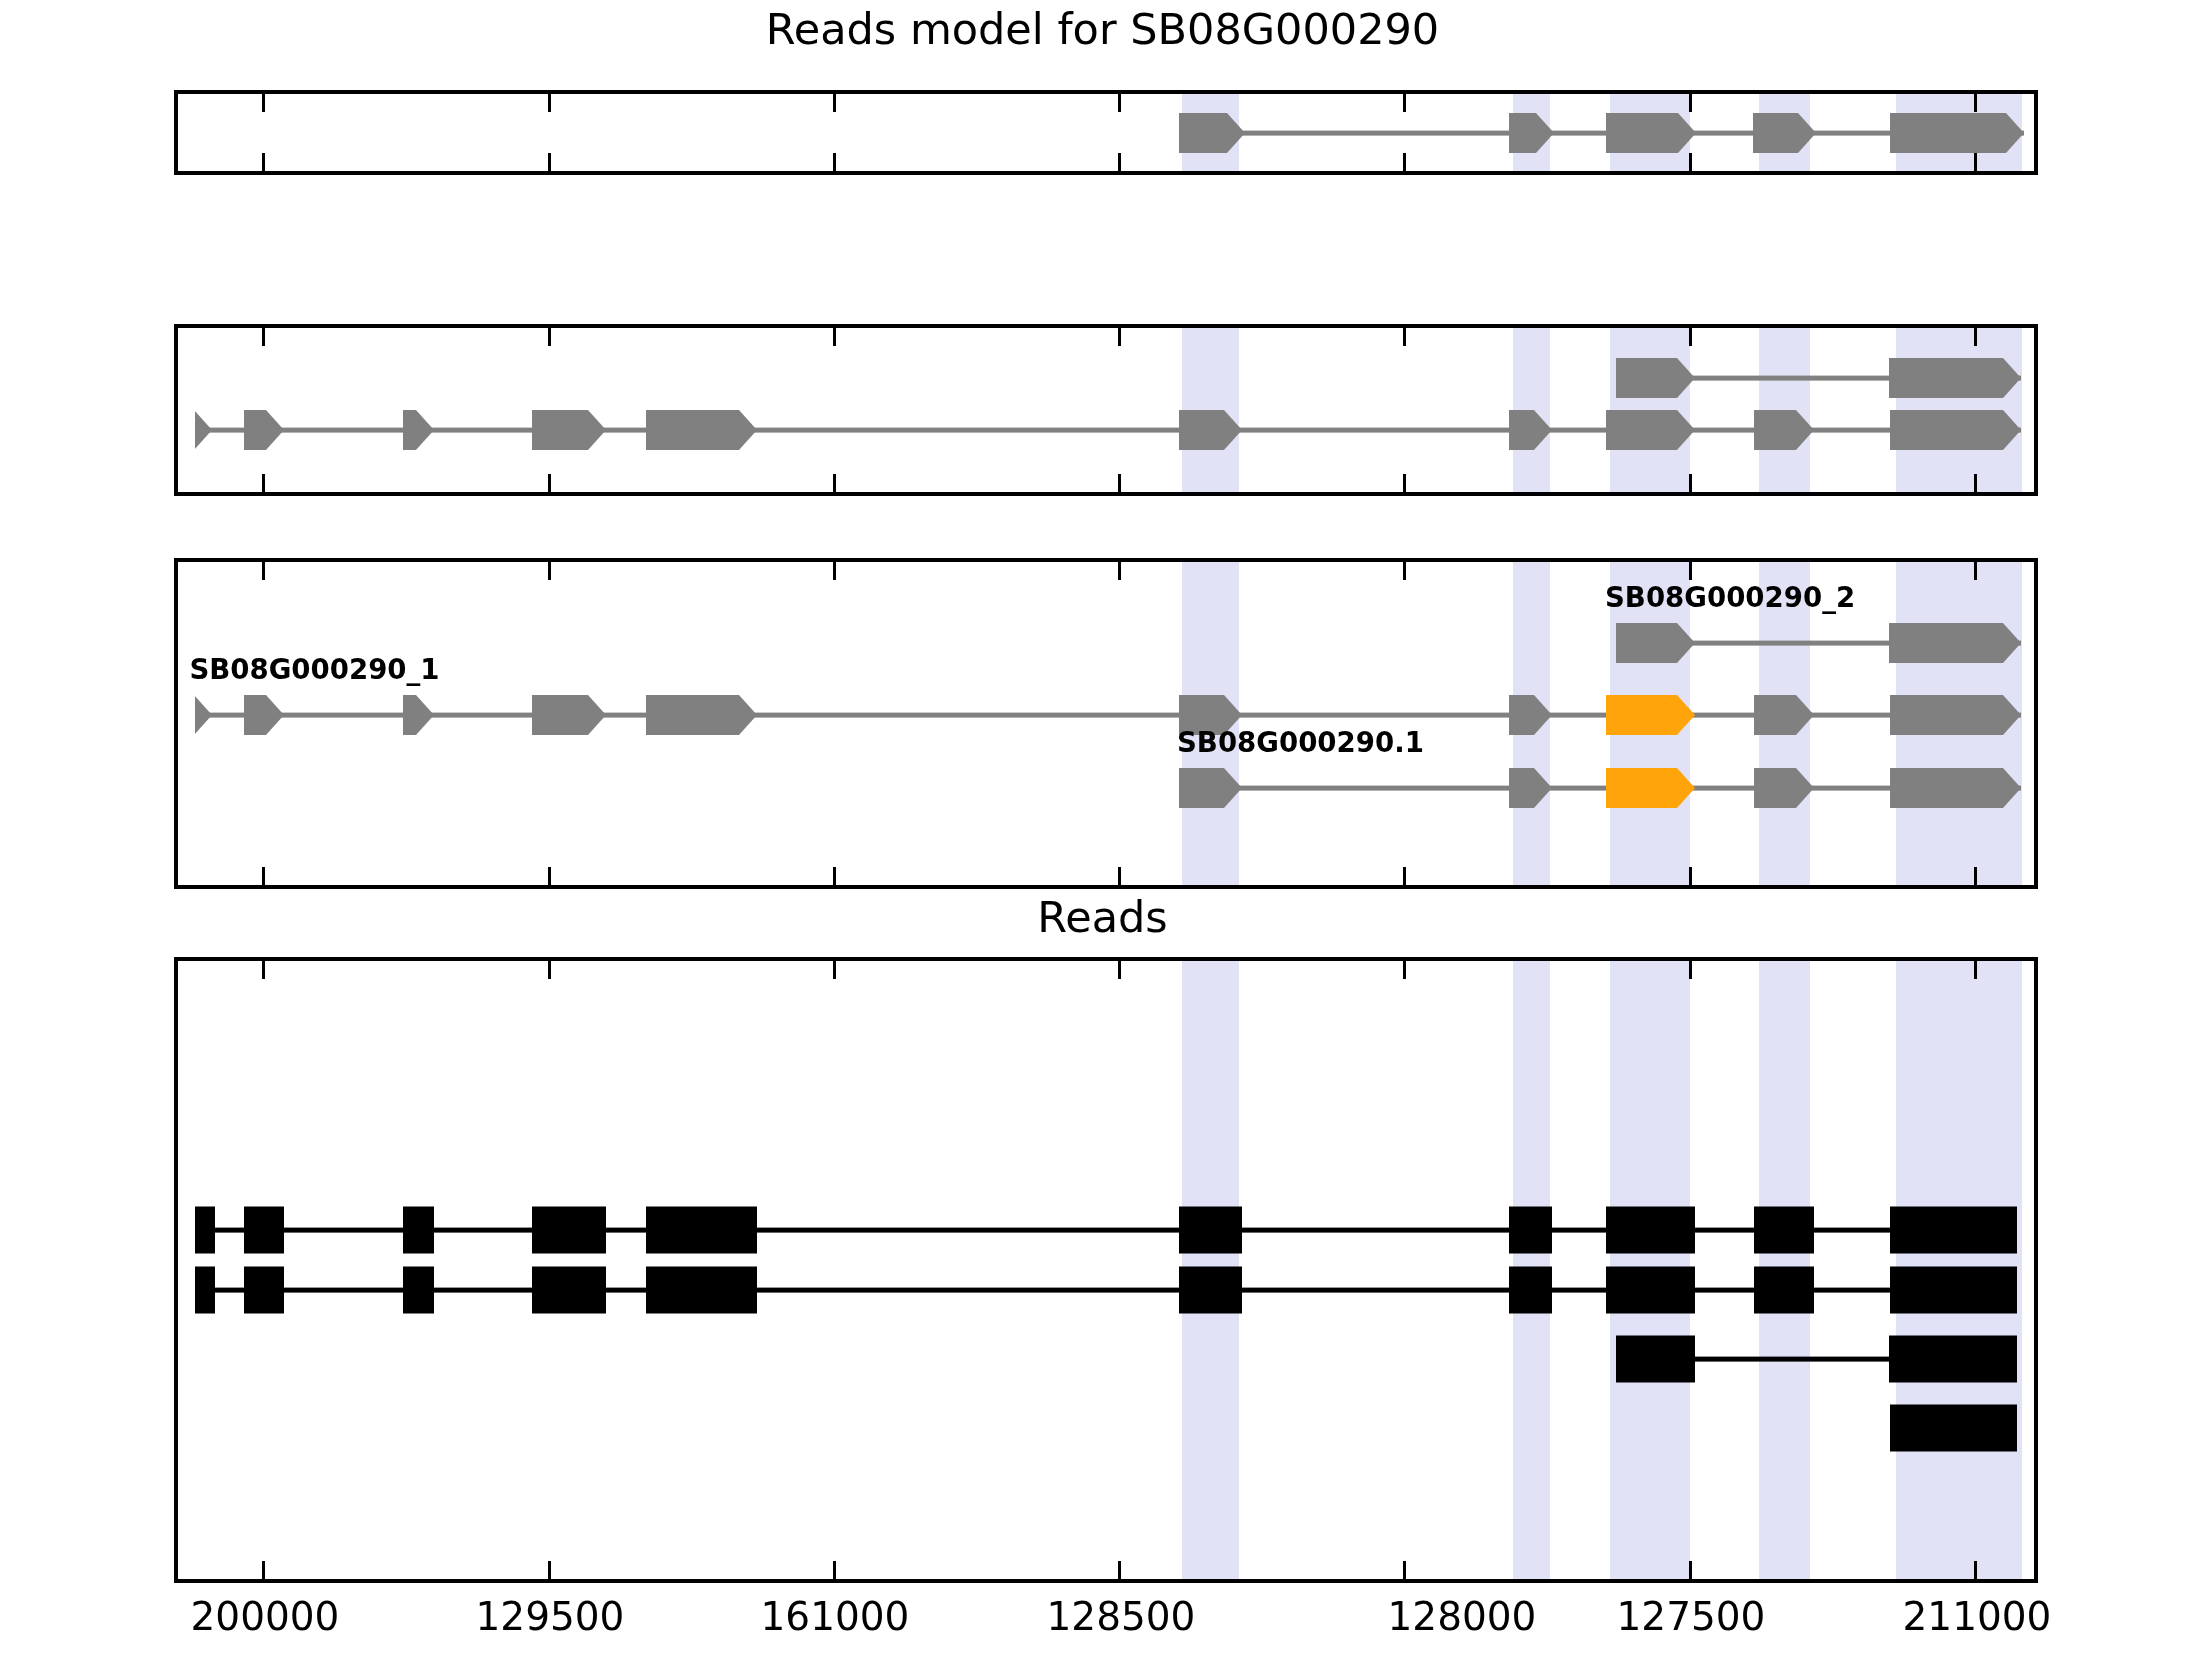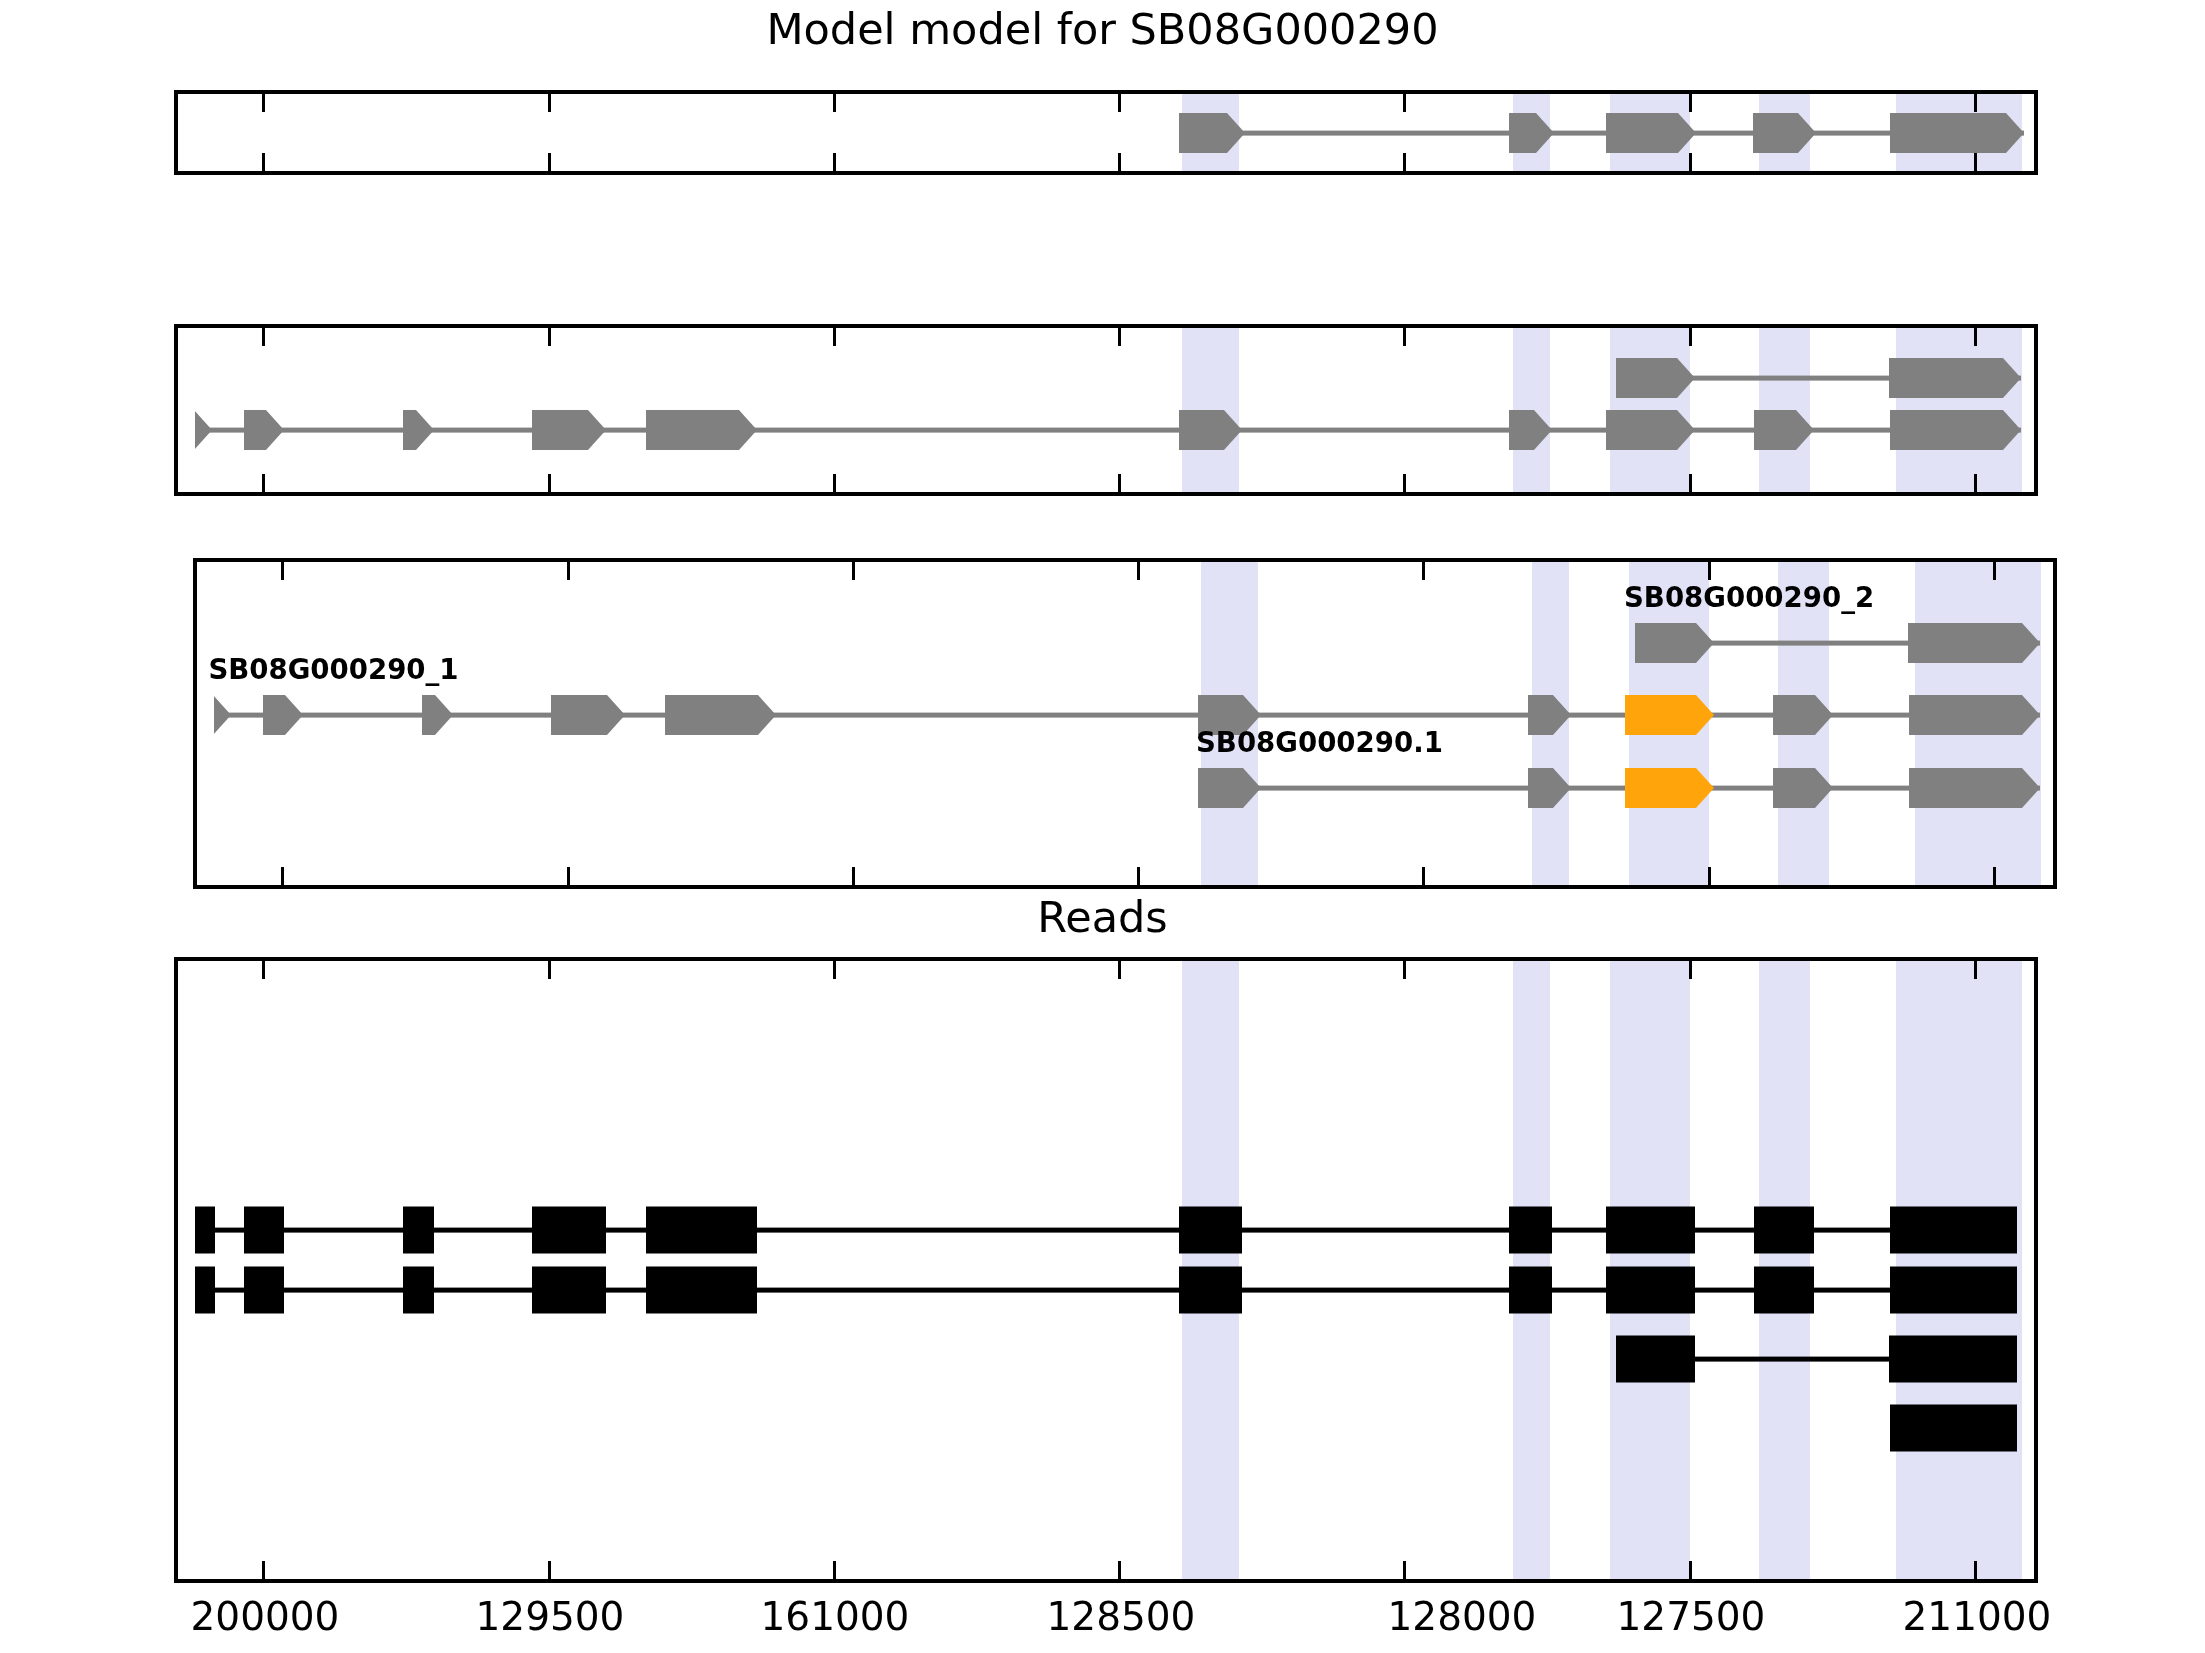--- a/index.html
+++ b/index.html
@@ -96,21 +96,21 @@
     transform: translateX(-50%);
     white-space: nowrap;
     line-height: 1;
   }
 </style>
 </head>
 <body>
 
 <div class="stage">
 
-  <div class="panel-title" style="top:8.3px;">Model model for SB08G000290</div>
+  <div class="panel-title" style="top:8.3px;">Reads model for SB08G000290</div>
 
 
 
   <div class="panel-title" style="top:896px;">Reads</div>
 
   <div class="panel" id="panel-gene_model" style="left:174px; top:90px; width:1864px; height:85px;">
     <div class="panel-inner">
         <div class="band" style="left: 1004px; width: 57px;"></div>
         <div class="band" style="left: 1335px; width: 37px;"></div>
         <div class="band" style="left: 1432px; width: 80px;"></div>
@@ -170,21 +170,21 @@
         <div class="exon arrow" style="left: 354px; width: 74px; height: 40px; top: 102px; background: rgb(128, 128, 128);"></div>
         <div class="exon arrow" style="left: 468px; width: 111px; height: 40px; top: 102px; background: rgb(128, 128, 128);"></div>
         <div class="exon arrow" style="left: 1001px; width: 63px; height: 40px; top: 102px; background: rgb(128, 128, 128);"></div>
         <div class="exon arrow" style="left: 1331px; width: 43px; height: 40px; top: 102px; background: rgb(128, 128, 128);"></div>
         <div class="exon arrow" style="left: 1428px; width: 89px; height: 40px; top: 102px; background: rgb(128, 128, 128);"></div>
         <div class="exon arrow" style="left: 1576px; width: 60px; height: 40px; top: 102px; background: rgb(128, 128, 128);"></div>
         <div class="exon arrow" style="left: 1712px; width: 131px; height: 40px; top: 102px; background: rgb(128, 128, 128);"></div>
       </div>
   </div>
 
-  <div class="panel" id="panel-isoforms" style="left:174px; top:558px; width:1864px; height:331px;margin-left:19px;">
+  <div class="panel" id="panel-isoforms" style="left:174px; top:558px; width:1864px; height:331px;">
     <div class="panel-inner">
         <div class="band" style="left: 1004px; width: 57px;"></div>
         <div class="band" style="left: 1335px; width: 37px;"></div>
         <div class="band" style="left: 1432px; width: 80px;"></div>
         <div class="band" style="left: 1581px; width: 51px;"></div>
         <div class="band" style="left: 1718px; width: 126px;"></div>
         <div class="tick-top" style="left: 84px;"></div>
         <div class="tick-bot" style="left: 84px;"></div>
         <div class="tick-top" style="left: 370px;"></div>
         <div class="tick-bot" style="left: 370px;"></div>

